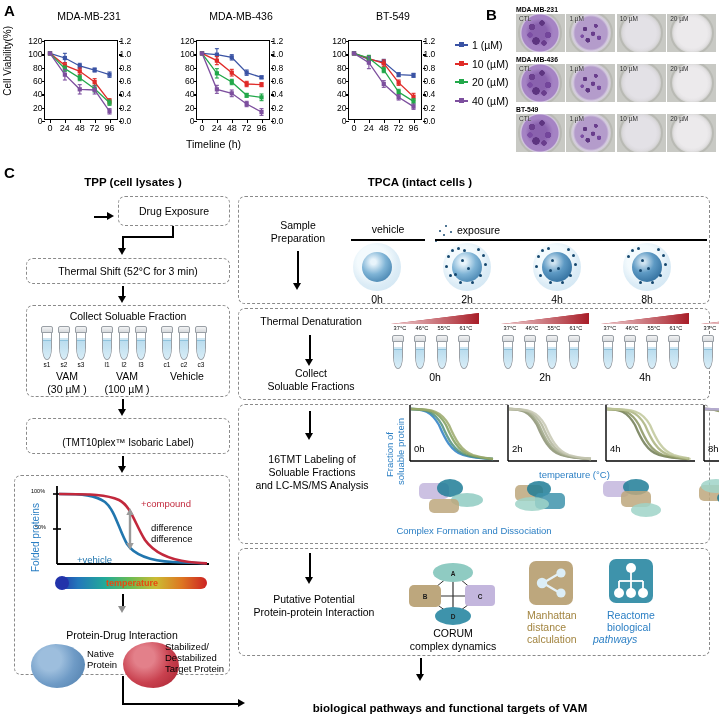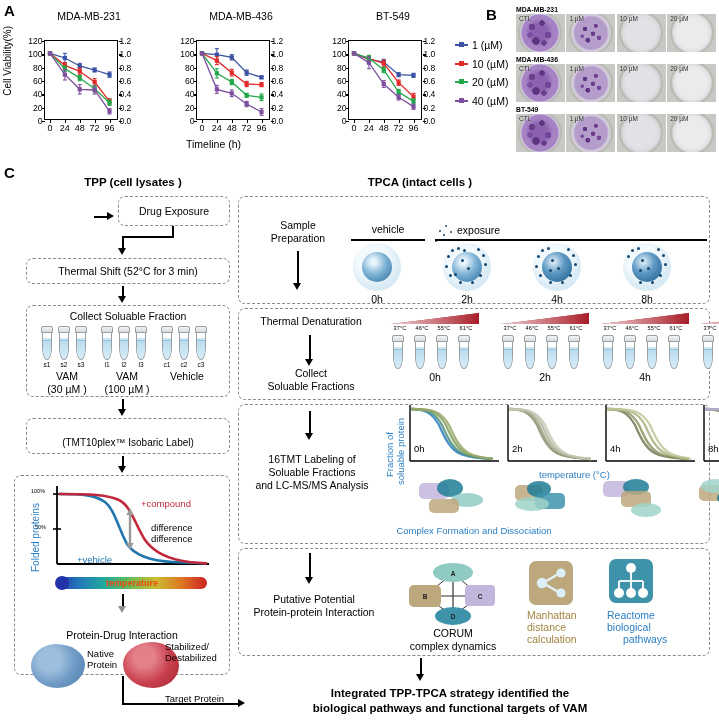--- a/index.html
+++ b/index.html
@@ -957,21 +957,21 @@
     <div class="arrow-v" style="left:107px; top:118px; height:14px;"></div>
     <div class="arrow-head-d" style="left:102.5px; top:130px; border-top-color:#8f8f8f;"></div>
     <div class="ctext" style="left:0; top:153px; width:100%;">Protein-Drug Interaction</div>
 
     <div class="protein-blue" style="left:16px; top:168px;"></div>
     <div style="position:absolute; left:72px; top:172px; font-size:9.5px; line-height:11px;">Native</div>
     <div style="position:absolute; left:72px; top:183px; font-size:9.5px; line-height:11px;">Protein</div>
     <div class="protein-red" style="left:108px; top:166px;"></div>
     <div style="position:absolute; left:150px; top:165px; font-size:9.5px; line-height:11px;">Stabilized/</div>
     <div style="position:absolute; left:150px; top:176px; font-size:9.5px; line-height:11px;">Destabilized</div>
-    <div style="position:absolute; left:150px; top:187px; font-size:9.5px; line-height:11px;margin-top:30px;">Target Protein</div>
+    <div style="position:absolute; left:150px; top:187px; font-size:9.5px; line-height:11px;">Target Protein</div>
   </div>
 
   <div class="arrow-v" style="left:122px; top:516px; height:28px;"></div>
   <div class="arrow-h" style="left:122px; top:543px; width:118px;"></div>
   <div class="arrow-head-r" style="left:238px; top:539px;"></div>
 
   <div class="col-title" style="left:280px; top:16px; width:280px;">TPCA (intact cells )</div>
 
   <div class="dashbox" style="left:238px; top:36px; width:472px; height:108px;">
     <div class="ctext" style="left:10px; top:22px; width:98px;">Sample</div>
@@ -1302,20 +1302,19 @@
         <line x1="22" y1="22" x2="22" y2="31" stroke="#fff" stroke-width="1.8"></line>
         <line x1="34" y1="22" x2="34" y2="31" stroke="#fff" stroke-width="1.8"></line>
         <circle cx="22" cy="9" r="5" fill="#fff"></circle>
         <circle cx="10" cy="34" r="5" fill="#fff"></circle>
         <circle cx="22" cy="34" r="5" fill="#fff"></circle>
         <circle cx="34" cy="34" r="5" fill="#fff"></circle>
       </svg>
     </div>
     <div class="cap-teal" style="left:368px; top:60px;">Reactome</div>
     <div class="cap-teal" style="left:368px; top:72px;">biological</div>
-    <div class="cap-teal" style="left:384px; top:84px;">pathways</div>
+    <div class="cap-teal" style="left:354px; top:84px;font-style:italic;">pathways</div>
   </div>
 
   <div class="arrow-v" style="left:420px; top:498px; height:18px;"></div>
   <div class="arrow-head-d" style="left:415.5px; top:514px;"></div>
-  <div class="bigstate" style="left:240px; top:526px; width:420px;">Integrated TPP-TPCA strategy identified the</div>
   <div class="bigstate" style="left:240px; top:541px; width:420px;">biological pathways and functional targets of VAM</div>
 </div>
 
 </body></html>

